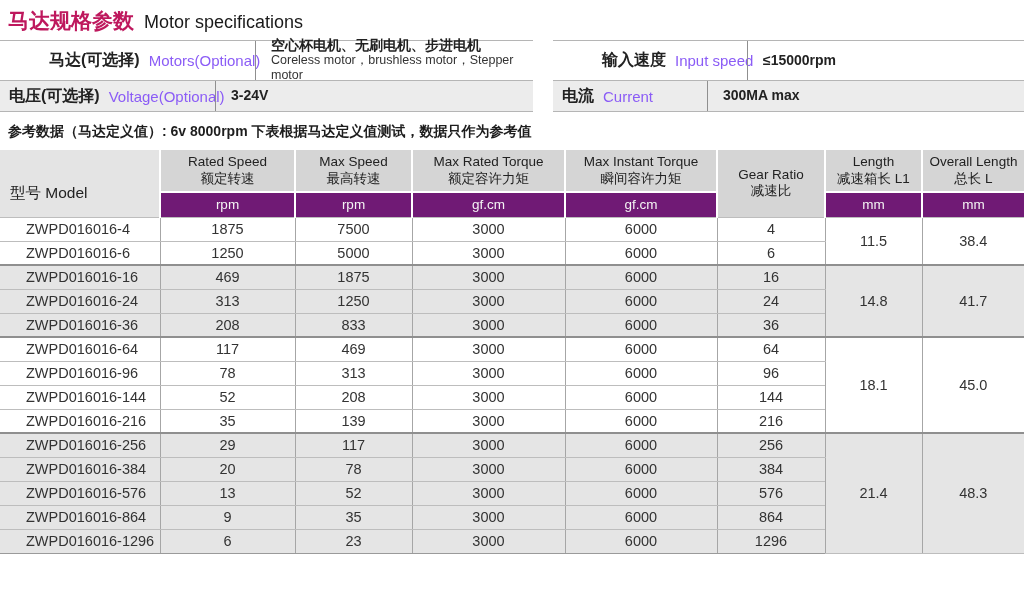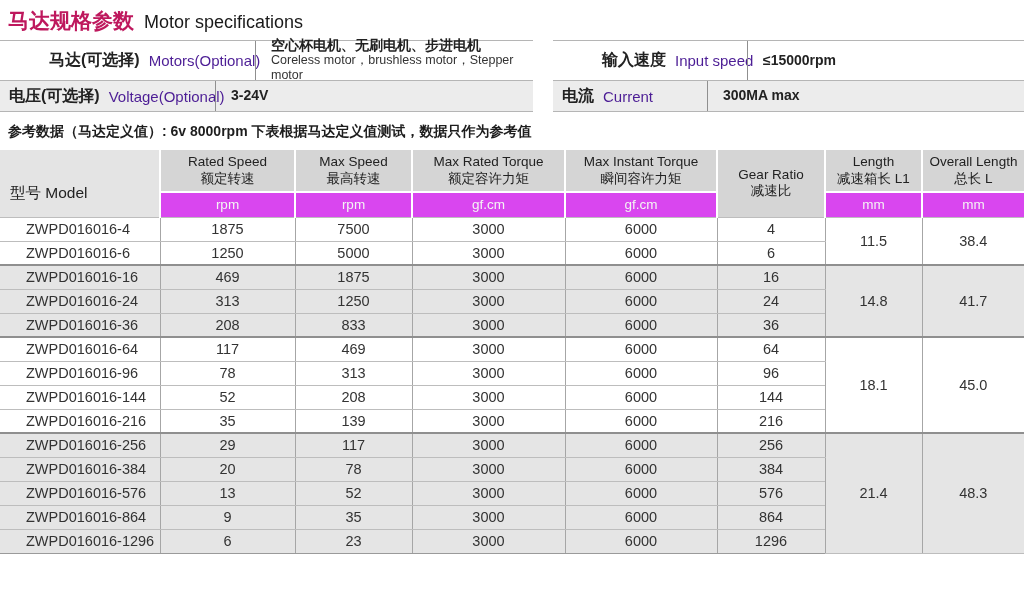--- a/index.html
+++ b/index.html
@@ -16,41 +16,41 @@
   .spec-table { border-top: 1px solid #b5b5b5; }
   .spec-left  { width: 533px; }
   .spec-right { width: 471px; margin-left: 20px; }
   .spec-row { display: flex; align-items: stretch; border-bottom: 1px solid #b5b5b5; }
   .spec-row.r1 { height: 40px; padding-left: 40px; }
   .spec-row.r2 { height: 31px; background: #ececec; }
   .spec-label { display: flex; align-items: center; gap: 9px; padding-left: 9px; }
   .spec-left  .spec-label { width: 215px; }
   .spec-right .spec-label { width: 154px; }
   .spec-label .zh { font-size: 16px; font-weight: bold; color: #222; white-space: nowrap; }
-  .spec-label .en { font-size: 15px; color: #4c1d95; white-space: nowrap; }
+  .spec-label .en { font-size: 15px; color: #8b5cf6; white-space: nowrap; }
   .spec-value { flex: 1; border-left: 1px solid #8f8f8f; padding-left: 15px;
                 display: flex; flex-direction: column; justify-content: center; }
   .spec-value .v-main { font-size: 14px; font-weight: bold; color: #222; line-height: 1.1; }
   .spec-value .v-sub  { font-size: 12.5px; font-weight: normal; color: #333; line-height: 1.2; }
 
   
   .note { padding: 11px 0 0 8px; font-size: 14px; font-weight: bold; color: #1d1d1d; }
 
   
   table.spec { width: 1024px; margin-top: 9px; border-collapse: collapse; table-layout: fixed; }
   thead th { font-weight: normal; vertical-align: middle; text-align: center;
              background: #d5d5d5; border-left: 2px solid #fff; border-right: 2px solid #fff; }
   thead tr.name-row th { height: 42px; }
   thead th .h-en { display: block; font-size: 13.5px; color: #222; line-height: 1.2; }
   thead th .h-zh { display: block; font-size: 13.5px; color: #222; line-height: 1.2; }
   th.model-h { background: #e4e4e4; text-align: left; vertical-align: bottom;
                padding: 0 0 13px 10px; border-left: none; font-size: 15.5px; color: #222; }
   th.model-h .zh { font-weight: normal; }
   th.gear-h { background: #d5d5d5; }
-  thead tr.unit-row th { height: 25px; background: #d946ef; color: #f4f4f4;
+  thead tr.unit-row th { height: 25px; background: #701a75; color: #f4f4f4;
                          font-size: 13.5px; border-top: 2px solid #fff; }
   thead th:last-child { border-right: none; }
 
   tbody td { height: 24px; text-align: center; font-size: 14.5px; color: #333;
              border: 1px solid; border-color: #bdbdbd #a6a6a6; background: #fff; }
   tbody td.model { text-align: left; padding-left: 26px; }
   tbody td:first-child { border-left: none; }
   tbody td:last-child  { border-right: none; }
   tbody tr.alt td { background: #e5e5e5; }
   tbody tr.group-start td { border-top: 2px solid #8f8f8f; }

